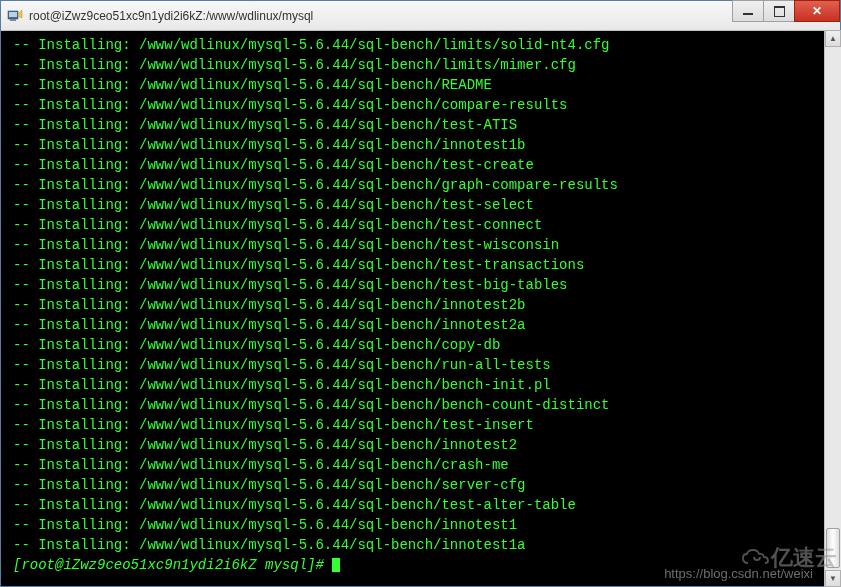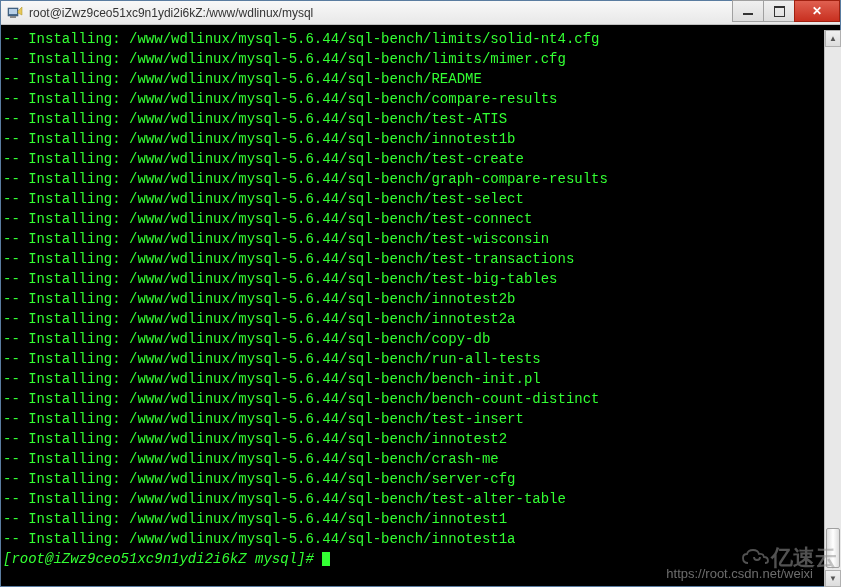--- a/index.html
+++ b/index.html
@@ -18,21 +18,21 @@
     .window {
       width: 841px;
       height: 587px;
       background: #fff;
       border: 1px solid #5a7ca0;
       box-shadow: 0 2px 10px rgba(0,0,0,0.3);
       display: flex;
       flex-direction: column;
     }
     .titlebar {
-      height: 24px;
+      height: 30px;
       background: linear-gradient(to bottom, #f8f8f8, #e8e8e8);
       border-bottom: 1px solid #c0c0c0;
       display: flex;
       align-items: center;
       padding-left: 6px;
     }
     .app-icon {
       width: 16px;
       height: 16px;
       margin-right: 6px;
@@ -93,21 +93,21 @@
       font-weight: bold;
       font-size: 12px;
     }
     .terminal {
       flex: 1;
       background: #000;
       color: #33ff33;
       font-family: "Consolas", "Courier New", monospace;
       font-size: 14px;
       line-height: 20px;
-      padding: 4px 2px;
+      padding: 4px 12px;
       overflow: hidden;
       white-space: pre;
       position: relative;
     }
     .terminal-line {
       display: block;
     }
     .prompt-user {
       color: #33ff33;
       font-style: italic;
@@ -215,13 +215,13 @@
     <div class="scroll-btn">▼</div>
   </div>
 </div>
 
 <div class="watermark-logo">
   <svg class="cloud-icon" viewBox="0 0 28 18">
     <path d="M7 14 Q2 14 2 9 Q2 5 6 5 Q7 1 12 1 Q17 1 18 5 Q22 4 23 8 Q27 8 27 12 Q27 14 24 14 M19 8 Q19 11 16 11 Q13 11 13 8" fill="none" stroke="rgba(150,150,150,0.55)" stroke-width="1.8"></path>
   </svg>
   <span>亿速云</span>
 </div>
-<div class="watermark">https://root.csdn.net/weixi</div>
+<div class="watermark">https://blog.csdn.net/weixi</div>
 
 </body></html>

